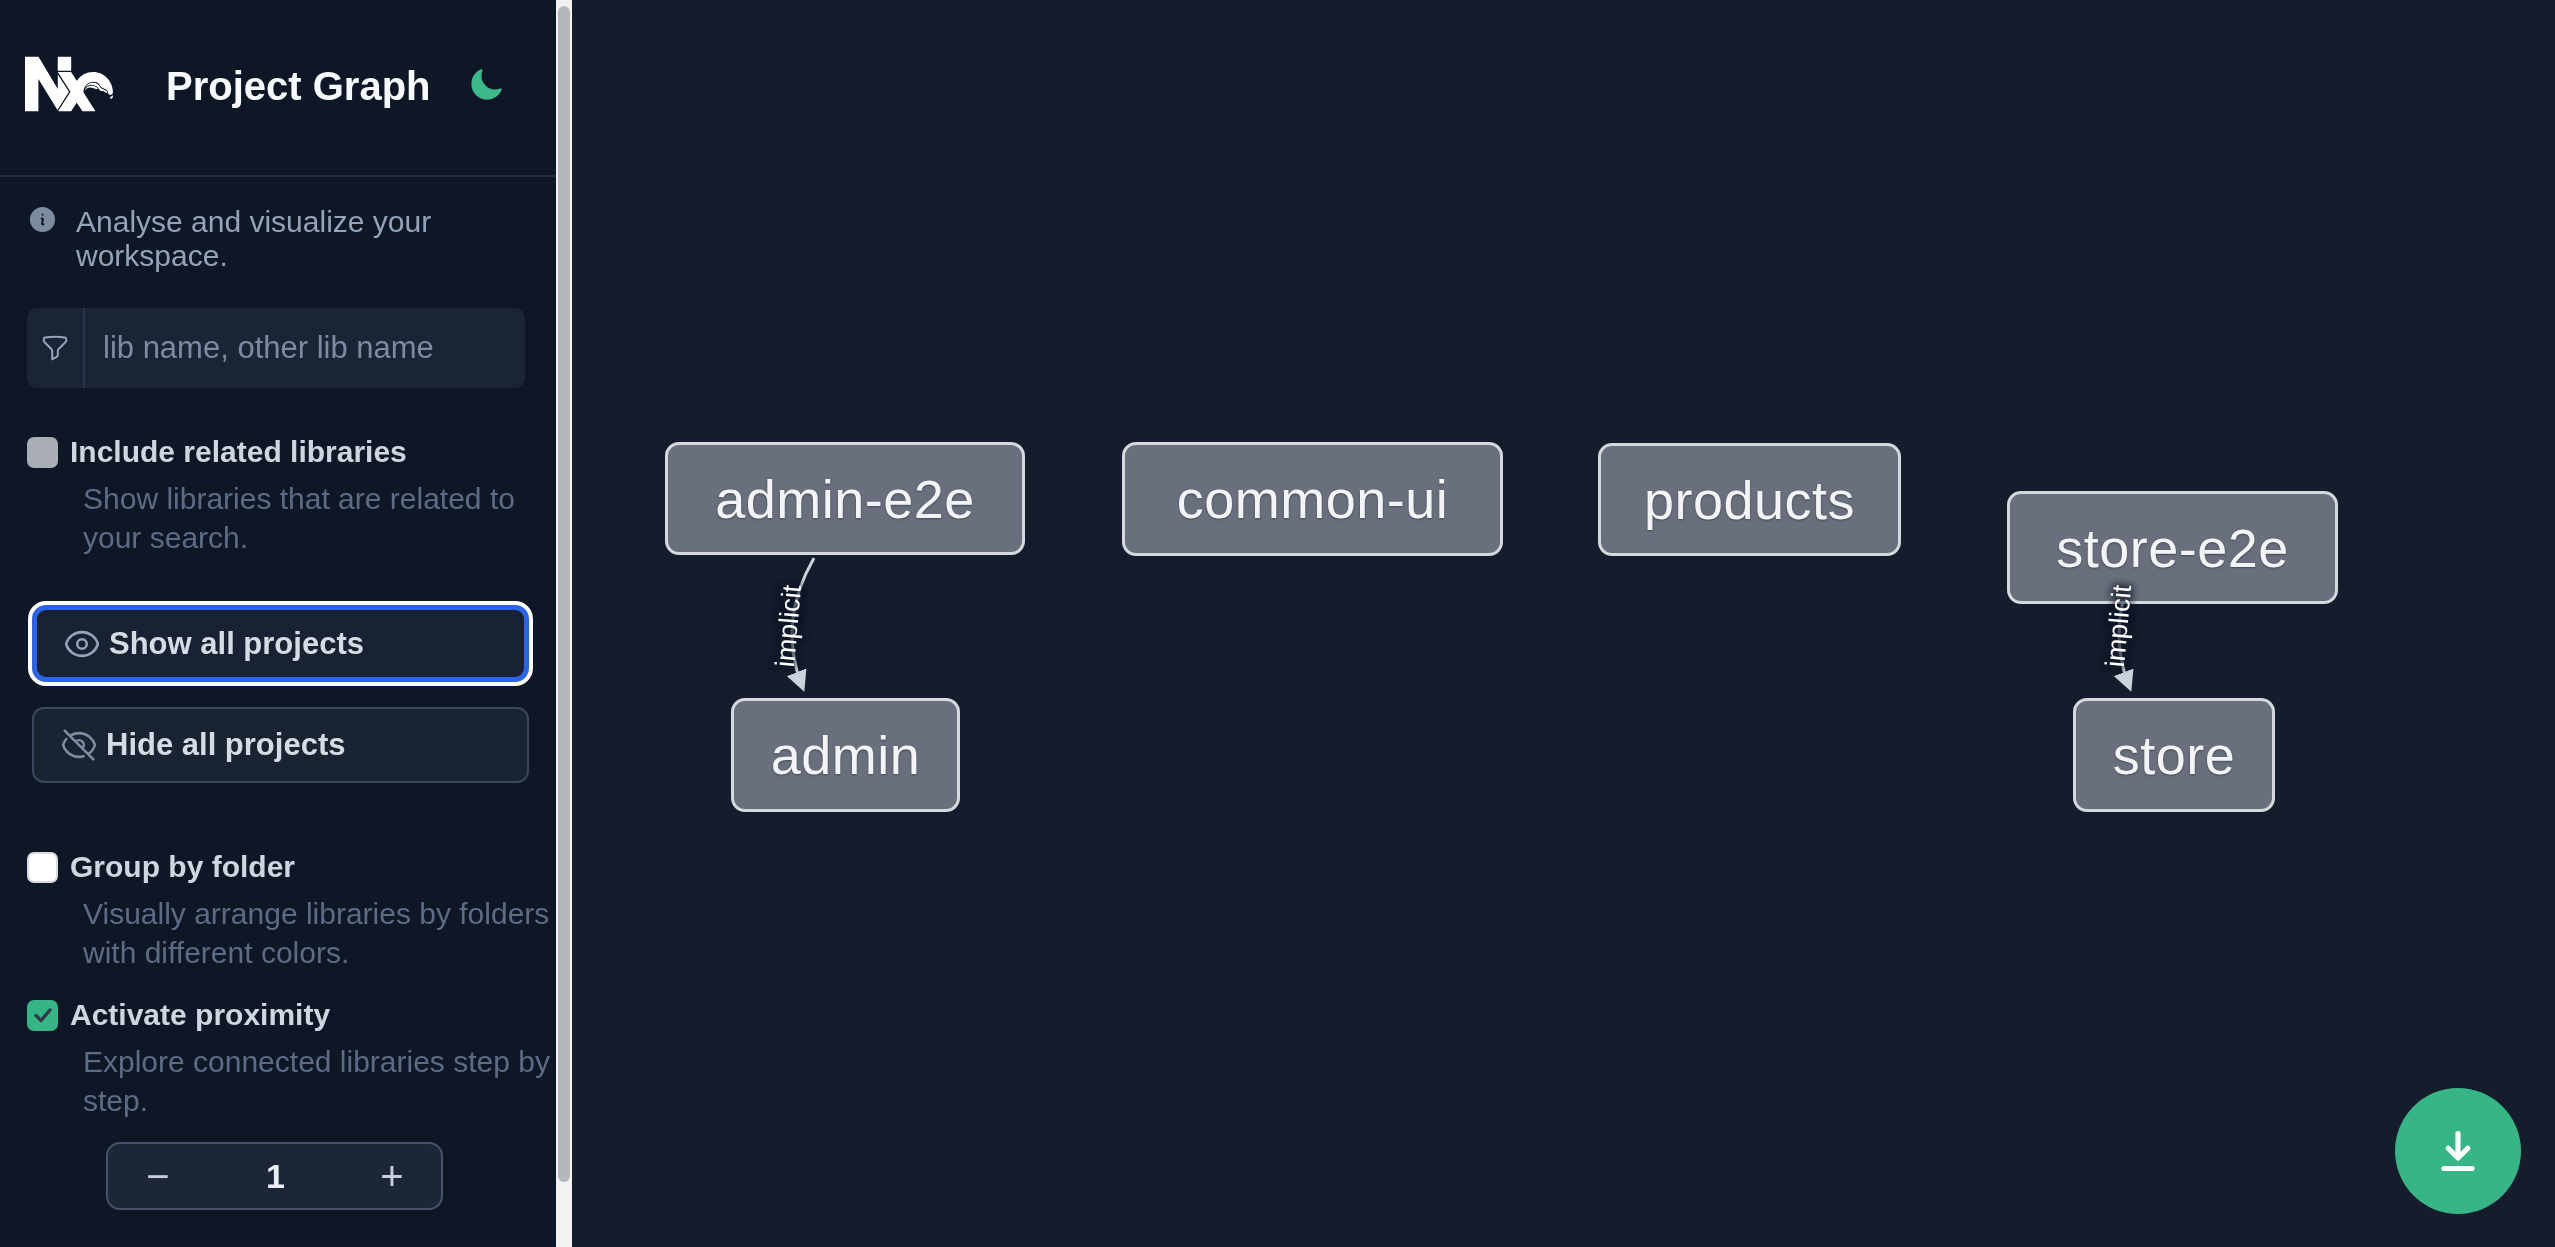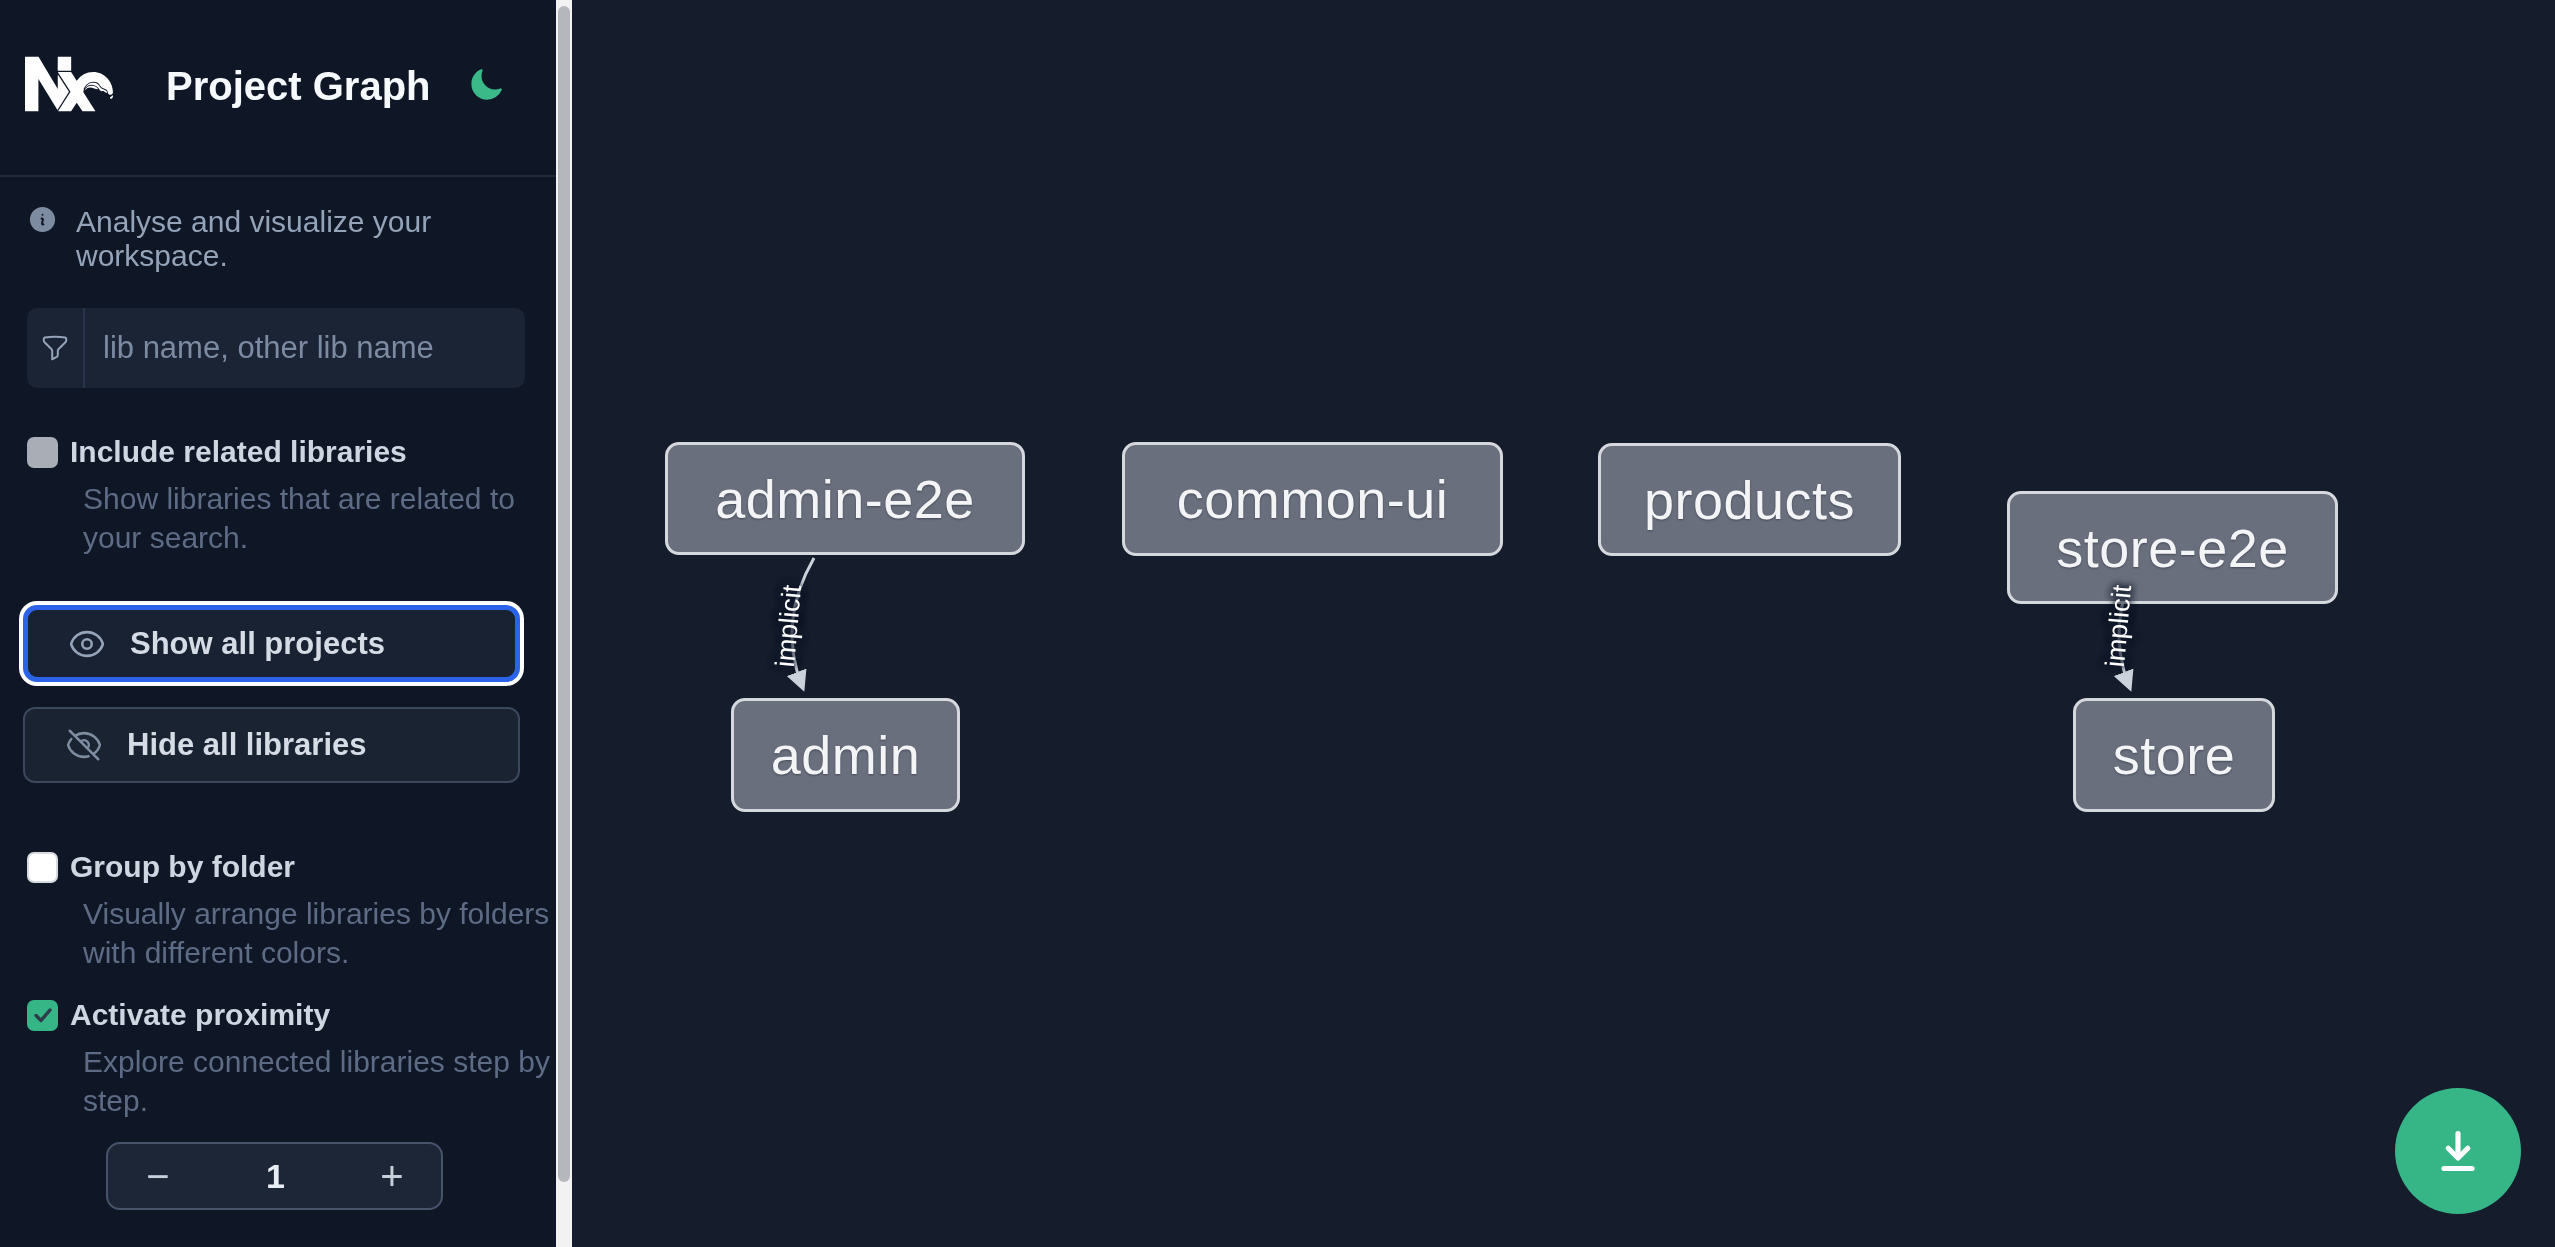--- a/index.html
+++ b/index.html
@@ -53,22 +53,22 @@
   .opt-head{display:flex; align-items:center; gap:12px;}
   .checkbox{width:31px; height:31px; border-radius:7px; flex:0 0 auto; display:flex;
         align-items:center; justify-content:center; cursor:pointer;}
   .cb-disabled{background:#a9aeb6;}
   .cb-unchecked{background:#ffffff; border:2px solid #d7dbe0;}
   .cb-checked{background:var(--accent-green);}
   .opt-label{font-size:30px; font-weight:600; color:var(--label-strong); cursor:default;}
   .opt-desc{margin-left:56px; margin-top:10px; font-size:30px; line-height:39px;
         color:var(--label-muted);}
 
-  .sb-btn{position:absolute; left:23px; width:497px; display:flex; align-items:center;
-        gap:24px; padding-left:40px; cursor:pointer; font-family:inherit;}
+  .sb-btn{position:absolute; left:32px; width:497px; display:flex; align-items:center;
+        gap:8px; padding-left:26px; cursor:pointer; font-family:inherit;}
   .btn-show{top:605px; height:77px; background:var(--panel-bg-2); border:5px solid var(--focus-blue);
         border-radius:14px; box-shadow:0 0 0 4px #ffffff;}
   .btn-hide{top:707px; height:76px; background:#1a2332; border:2px solid var(--border-slate);
         border-radius:12px;}
   .sb-btn span{font-size:31px; font-weight:600; color:#d5dce5;}
 
   .row-include{top:435px;}
   .row-group{top:850px;}
   .row-proximity{top:998px;}
 
@@ -176,21 +176,21 @@
       <path d="M2.036 12.322a1.012 1.012 0 010-.639C3.423 7.51 7.36 4.5 12 4.5c4.638 0 8.573 3.007 9.963 7.178.07.207.07.431 0 .639C20.577 16.49 16.64 19.5 12 19.5c-4.638 0-8.573-3.007-9.963-7.178z"></path>
       <path d="M15 12a3 3 0 11-6 0 3 3 0 016 0z"></path>
     </svg>
     <span>Show all projects</span>
   </button>
 
   <button class="sb-btn btn-hide">
     <svg width="38" height="38" viewBox="0 0 24 24" fill="none" stroke="#7e8ca1" stroke-width="1.6" stroke-linecap="round" stroke-linejoin="round">
       <path d="M3.98 8.223A10.477 10.477 0 001.934 12C3.226 16.338 7.244 19.5 12 19.5c.993 0 1.953-.138 2.863-.395M6.228 6.228A10.45 10.45 0 0112 4.5c4.756 0 8.773 3.162 10.065 7.498a10.523 10.523 0 01-4.293 5.774M6.228 6.228L3 3m3.228 3.228l3.65 3.65m7.894 7.894L21 21m-3.228-3.228l-3.65-3.65m0 0a3 3 0 10-4.243-4.243m4.242 4.242L9.88 9.88"></path>
     </svg>
-    <span>Hide all libraries</span>
+    <span>Hide all projects</span>
   </button>
 
   <div class="opt-row row-group">
     <div class="opt-head">
       <div class="checkbox cb-unchecked"></div>
       <span class="opt-label">Group by folder</span>
     </div>
     <div class="opt-desc" style="width:480px;">Visually arrange libraries by folders with different colors.</div>
   </div>
 

